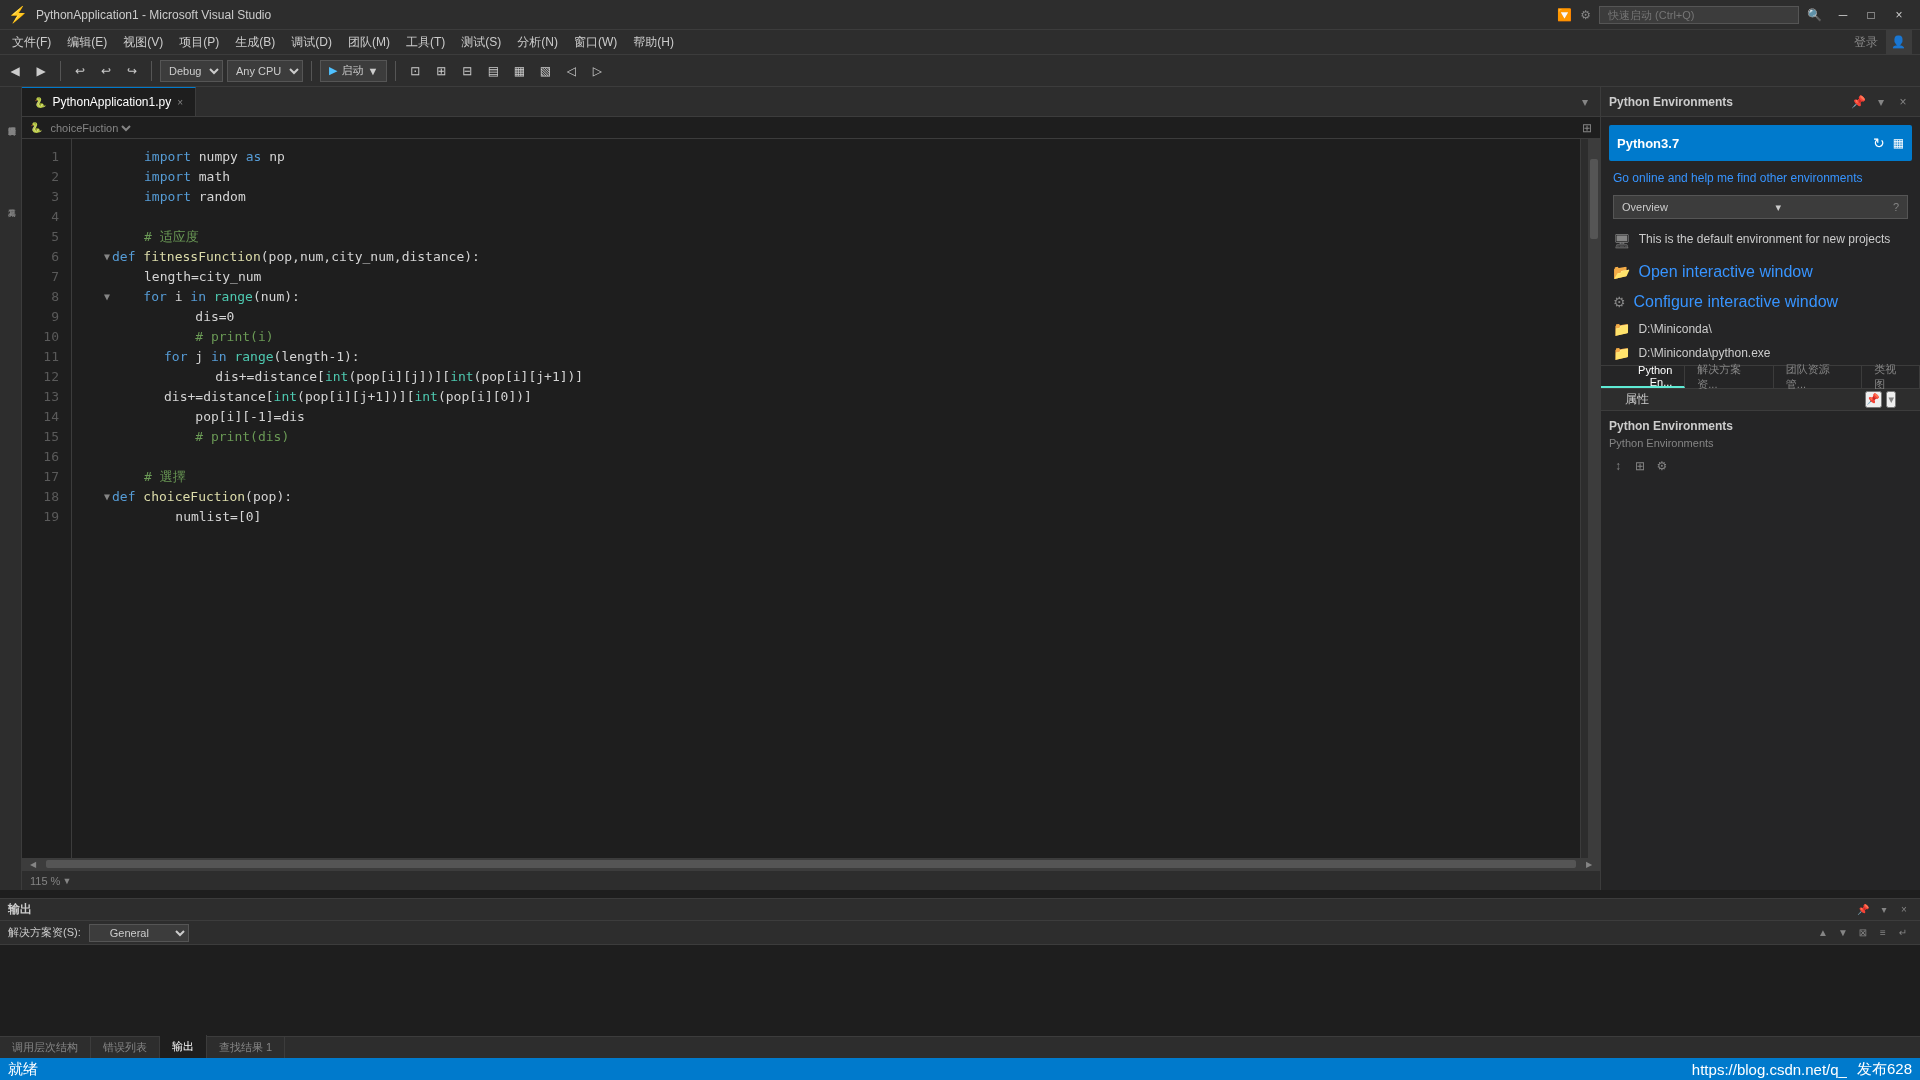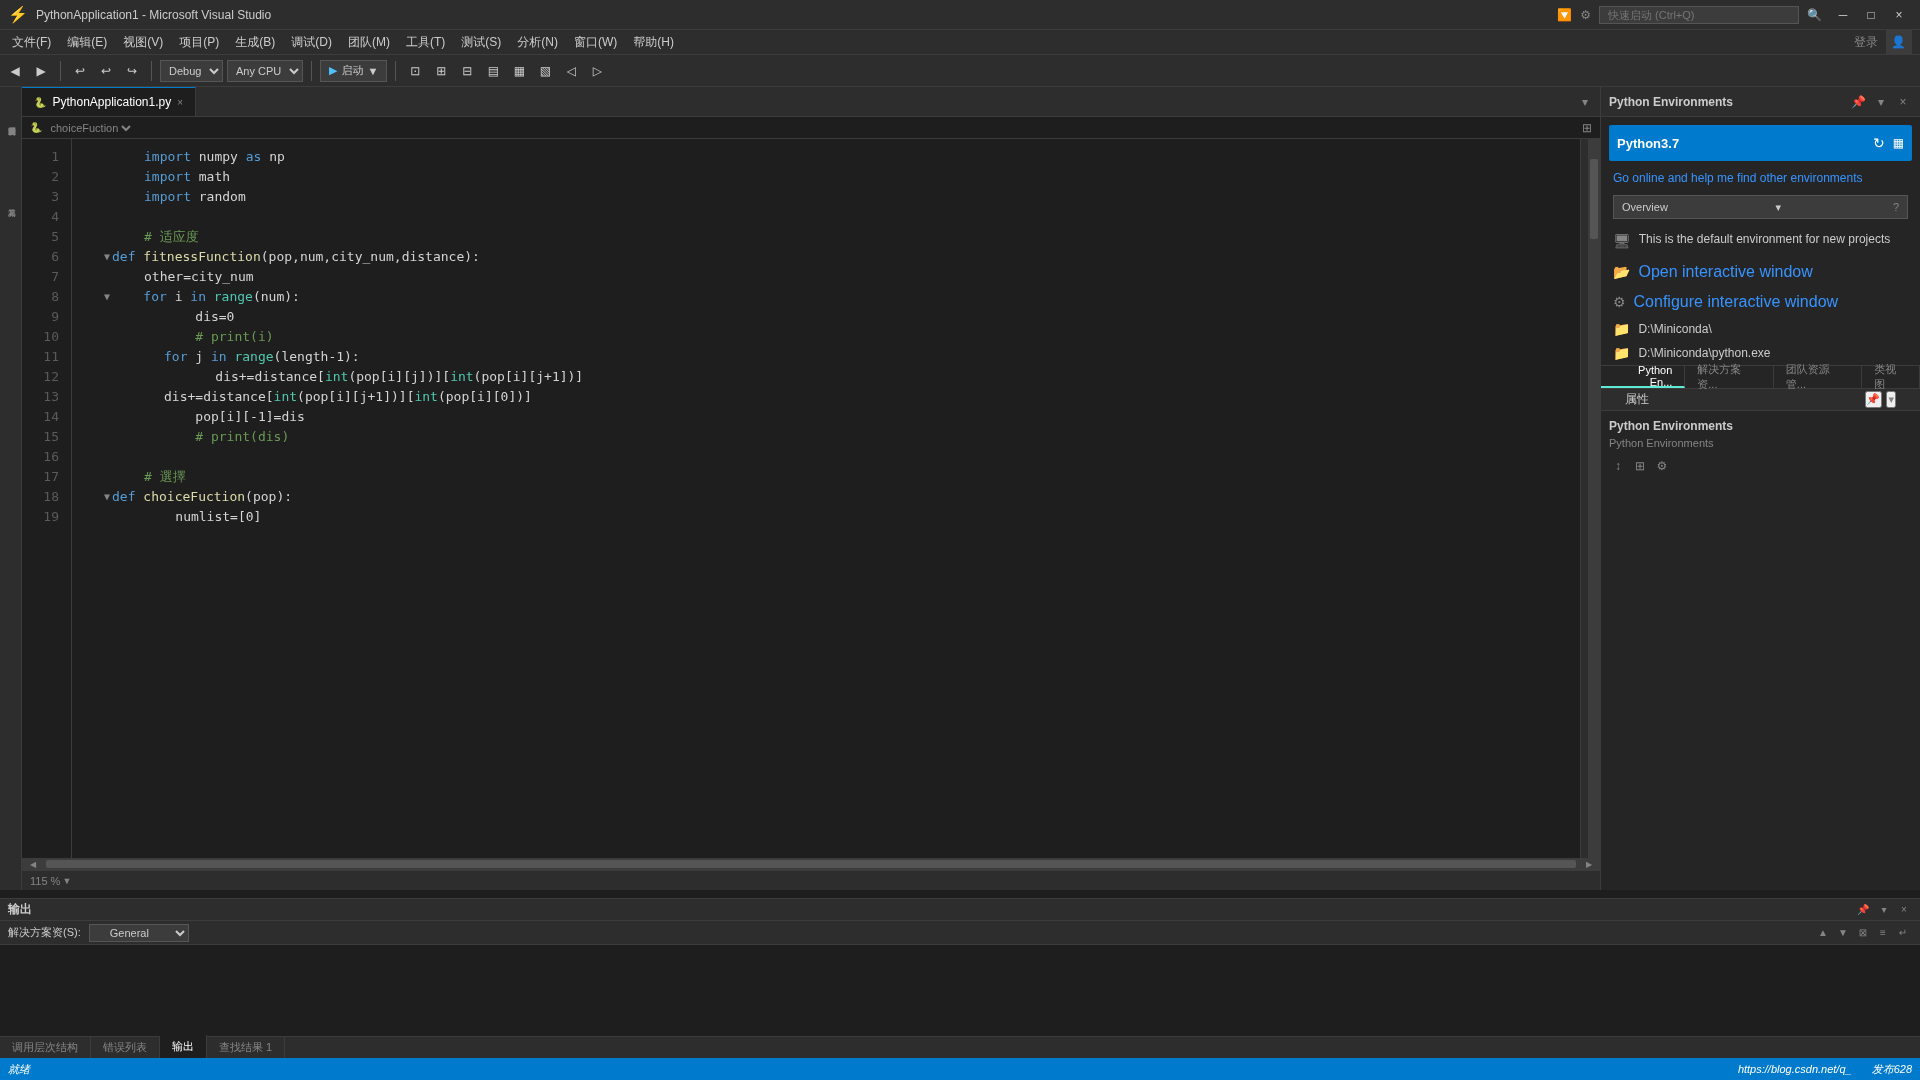--- a/index.html
+++ b/index.html
@@ -126,22 +126,22 @@
 
     .output-content { flex: 1; padding: 4px 8px; overflow: auto; }
 
     
     .bottom-tab-bar { height: 22px; background: #2d2d2d; display: flex; align-items: center; border-top: 1px solid #3c3c3c; }
     .bottom-tab { padding: 12px 12px; height: 100%; display: flex; align-items: center; font-size: 11px; color: #858585; cursor: pointer; border-right: 1px solid #3c3c3c; }
     .bottom-tab.active { color: #ffffff; border-bottom: 2px solid #007acc; background: #1e1e1e; }
 
     
     .status-bar { height: 22px; background: #007acc; display: flex; align-items: center; padding: 0 8px; gap: 8px; }
-    .status-item { color: #ffffff; font-size: 11px; display: flex; align-items: center; gap: 4px; cursor: pointer; font-style: italic; }
-    .status-right { margin-left: auto; display: flex; gap: 20px; }
+    .status-item { color: #ffffff; font-size: 15px; display: flex; align-items: center; gap: 4px; cursor: pointer; }
+    .status-right { margin-left: auto; display: flex; gap: 10px; }
 
     .minimap { width: 8px; background: #2d2d2d; border-left: 1px solid #3c3c3c; }
   </style>
 </head>
 <body>
 
 <div class="title-bar">
   <span class="title-bar-icon">⚡</span>
   <span class="title-bar-title">PythonApplication1 - Microsoft Visual Studio</span>
   <span style="color:#858585;font-size:12px;">🔽</span>
@@ -280,21 +280,21 @@
         <div class="code-line">
           <span style="margin-left:20px;"></span>
           <span class="fold-icon">▼</span>
           <span class="kw">def</span>
           <span> </span>
           <span class="fn">fitnessFunction</span>
           <span>(pop,num,city_num,distance):</span>
         </div>
         <div class="code-line">
           <span style="margin-left:60px;"></span>
-          <span>other=city_num</span>
+          <span>length=city_num</span>
         </div>
         <div class="code-line">
           <span style="margin-left:20px;"></span>
           <span class="fold-icon">▼</span>
           <span>    </span>
           <span class="kw">for</span>
           <span> i </span>
           <span class="kw">in</span>
           <span> </span>
           <span class="builtin">range</span>

